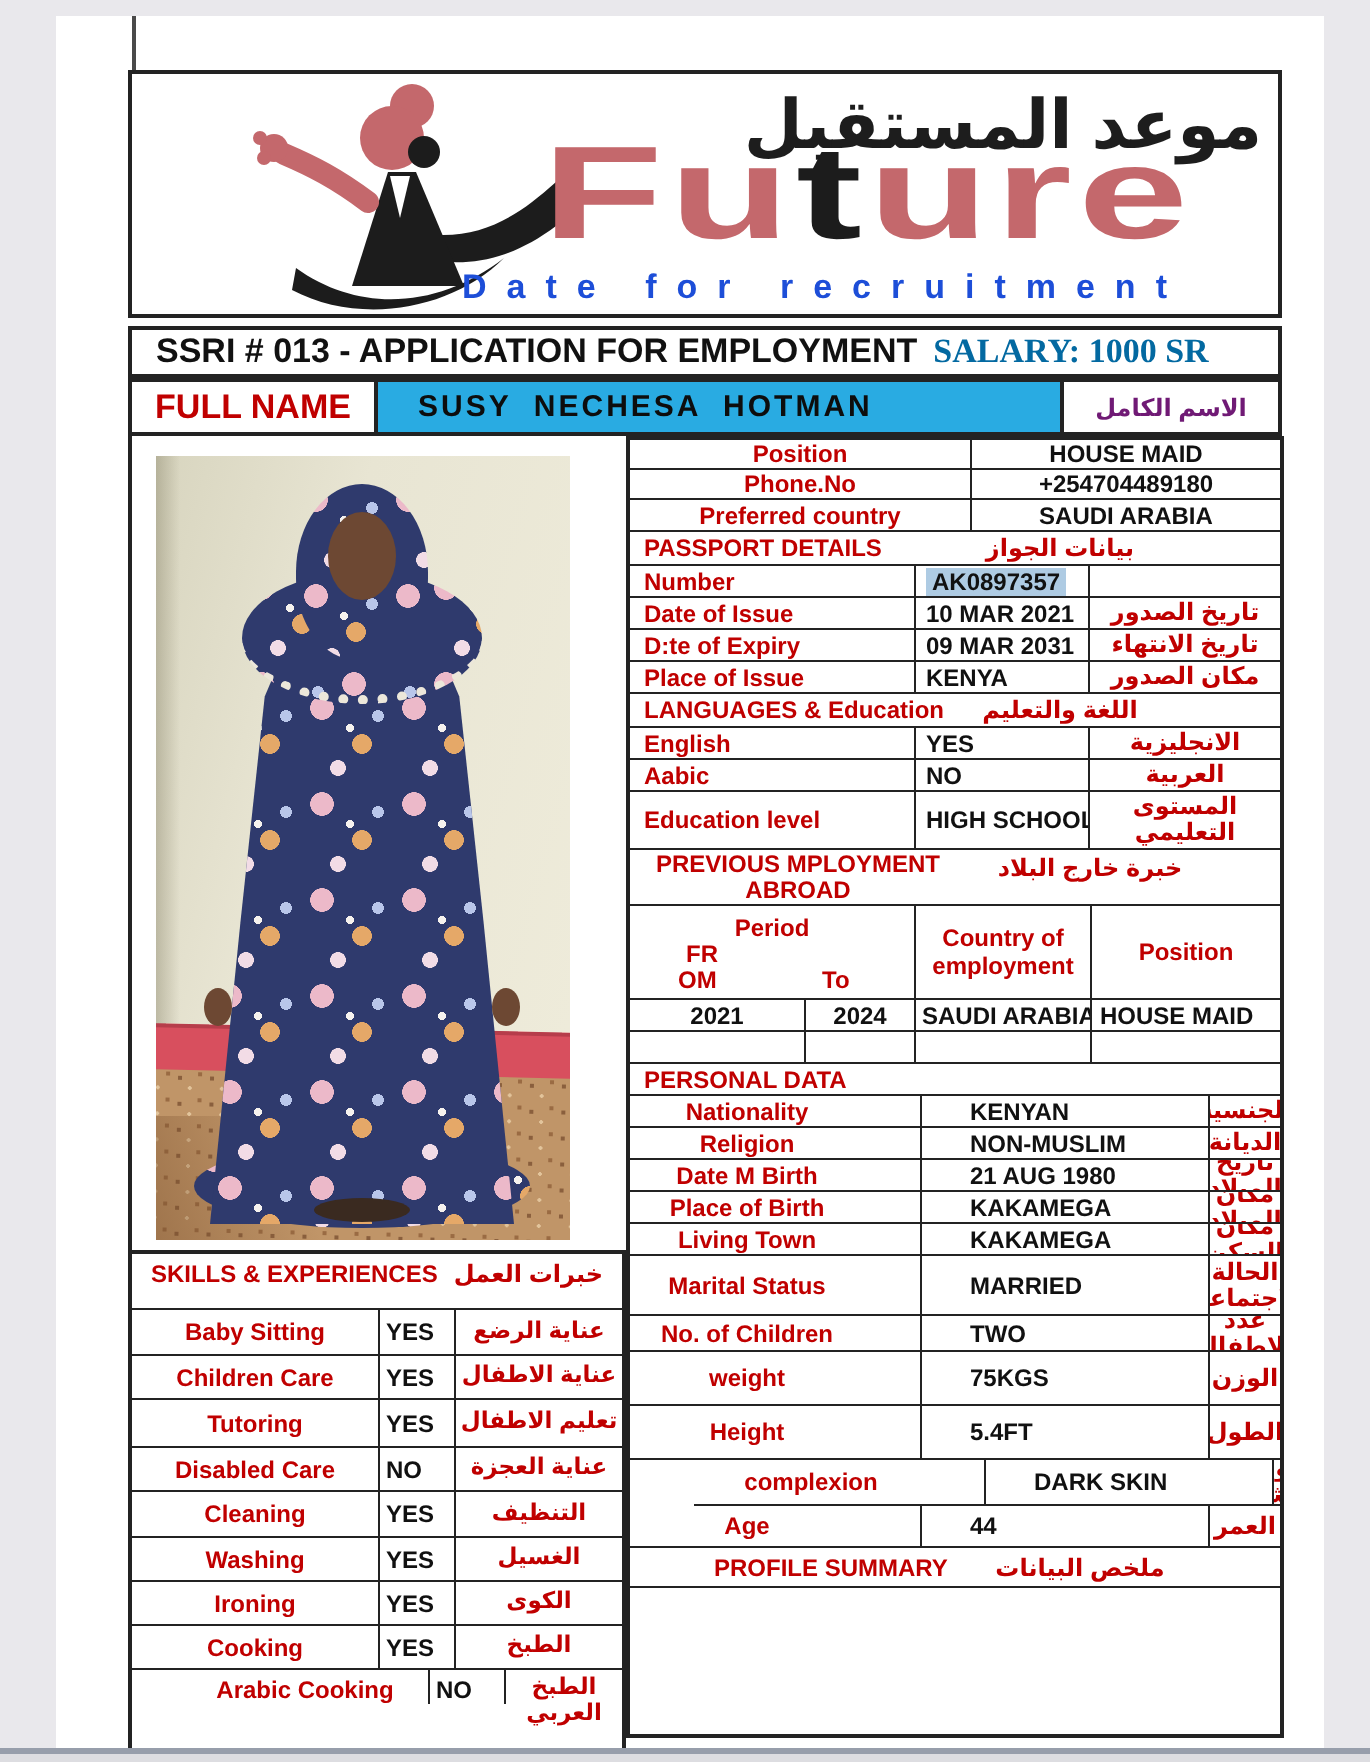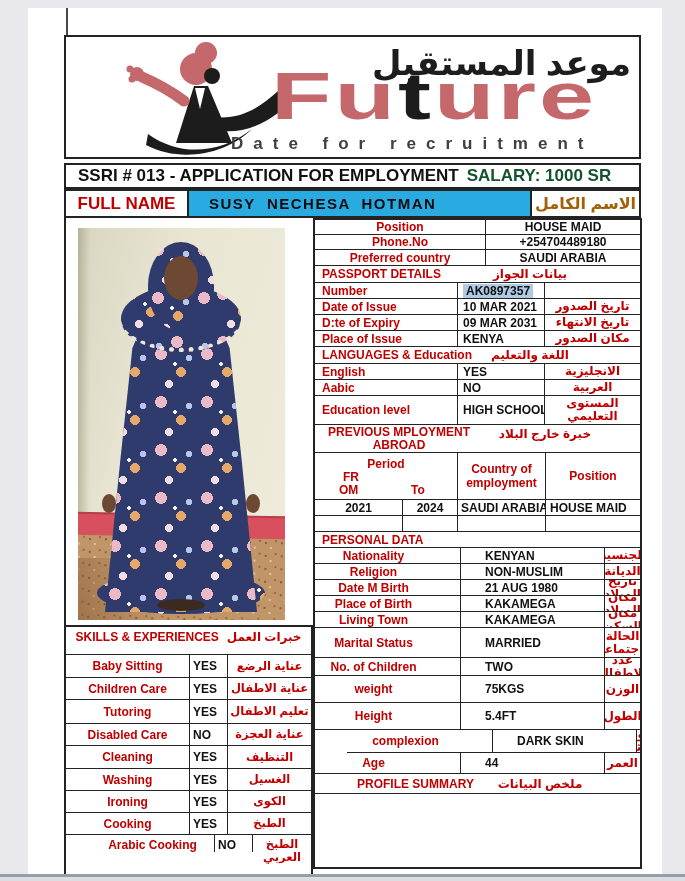--- a/index.html
+++ b/index.html
@@ -9,29 +9,29 @@
   .bottom-gray{position:absolute;left:0;top:877px;width:685px;height:4px;background:#dddde1;}
   .tick-top{position:absolute;left:66px;top:8px;width:2px;height:27px;background:#4a4a4a;}
   .vline-left{position:absolute;left:64px;top:218px;width:2px;height:407px;background:#232323;}
 
   
   .logo-box{position:absolute;left:64px;top:35px;width:577px;height:124px;border:2px solid #232323;box-sizing:border-box;background:#fff;}
   .logo-figure{position:absolute;left:52px;top:2px;width:160px;height:118px;}
   .logo-ar{position:absolute;right:8px;top:8px;font-size:34px;font-weight:bold;color:#1d1d1d;line-height:1.1;}
   .logo-brand{position:absolute;left:205px;top:26px;font-size:66px;font-weight:800;color:#C4686C;letter-spacing:2px;line-height:1;transform:scaleX(1.5);transform-origin:left top;white-space:nowrap;}
   .logo-brand .black-t{color:#1c1c1c;}
-  .logo-tagline{position:absolute;left:165px;bottom:3px;font-size:17px;font-weight:bold;color:#404040;letter-spacing:10px;white-space:nowrap;}
+  .logo-tagline{position:absolute;left:165px;bottom:3px;font-size:17px;font-weight:bold;color:#1d4ed8;letter-spacing:10px;white-space:nowrap;}
 
   
   .ssri-bar{position:absolute;left:64px;top:163px;width:577px;height:26px;border:2px solid #232323;box-sizing:border-box;display:flex;align-items:center;padding-left:12px;font-size:17px;font-weight:bold;color:#111;white-space:nowrap;}
-  .ssri-bar .salary{color:#14532d;margin-left:8px;}
+  .ssri-bar .salary{color:#0369a1;margin-left:8px;font-family:Liberation Serif, serif;}
   .fullname-row{position:absolute;left:64px;top:189px;width:577px;height:29px;border:2px solid #232323;box-sizing:border-box;display:flex;}
   .fn-label{width:121px;display:flex;align-items:center;justify-content:center;color:#C00000;font-weight:bold;font-size:17px;}
   .fn-value{width:345px;background:#29ABE2;border-left:2px solid #232323;border-right:2px solid #232323;box-sizing:border-box;display:flex;align-items:center;padding-left:20px;color:#0d0d0d;font-weight:bold;font-size:15px;letter-spacing:1.5px;white-space:pre;}
-  .fn-ar{flex:1;display:flex;align-items:center;justify-content:center;color:#a16207;font-weight:bold;font-size:16px;}
+  .fn-ar{flex:1;display:flex;align-items:center;justify-content:center;color:#701a75;font-weight:bold;font-size:12px;}
 
   
   .photo{position:absolute;left:78px;top:228px;width:207px;height:392px;overflow:hidden;background:linear-gradient(105deg,#d8d5bf 0%,#e8e5d3 35%,#efecdb 100%);}
   .photo .corner{position:absolute;left:0;top:0;width:12px;height:290px;background:linear-gradient(90deg,rgba(92,86,58,.28),transparent);}
   .photo .stripe{position:absolute;left:-8px;right:-8px;top:286px;height:26px;background:#d84f5e;transform:rotate(1.3deg);box-shadow:0 2px 0 rgba(120,30,40,.35) inset;}
   .photo .floor{position:absolute;left:-8px;right:-8px;top:309px;height:95px;transform:rotate(1.3deg);background-color:#c09568;background-image:radial-gradient(circle 1.2px at 3px 4px,#8a5f3d 98%,transparent),radial-gradient(circle 1px at 8px 9px,#e2c49b 98%,transparent),radial-gradient(circle 1.1px at 13px 2px,#9a6b43 98%,transparent);background-size:16px 13px;}
   .photo .floor-dark{position:absolute;left:-8px;top:330px;width:110px;height:80px;background:linear-gradient(70deg,rgba(122,80,45,.55),transparent 70%);}
   .person{position:absolute;left:18px;top:14px;width:170px;height:374px;}
   .floral{background-color:#2f3a6d;background-image:radial-gradient(circle 6px at 10px 8px,#ecb9c9 97%,transparent),radial-gradient(circle 5px at 30px 26px,#e5a868 97%,transparent),radial-gradient(circle 4px at 18px 38px,#f2dce6 97%,transparent),radial-gradient(circle 3px at 38px 12px,#b9c6ea 97%,transparent),radial-gradient(circle 2px at 24px 18px,#f6f2ee 97%,transparent);background-size:46px 48px;}
   .train{position:absolute;bottom:2px;left:50%;transform:translateX(-50%);width:168px;height:42px;border-radius:50%;}

